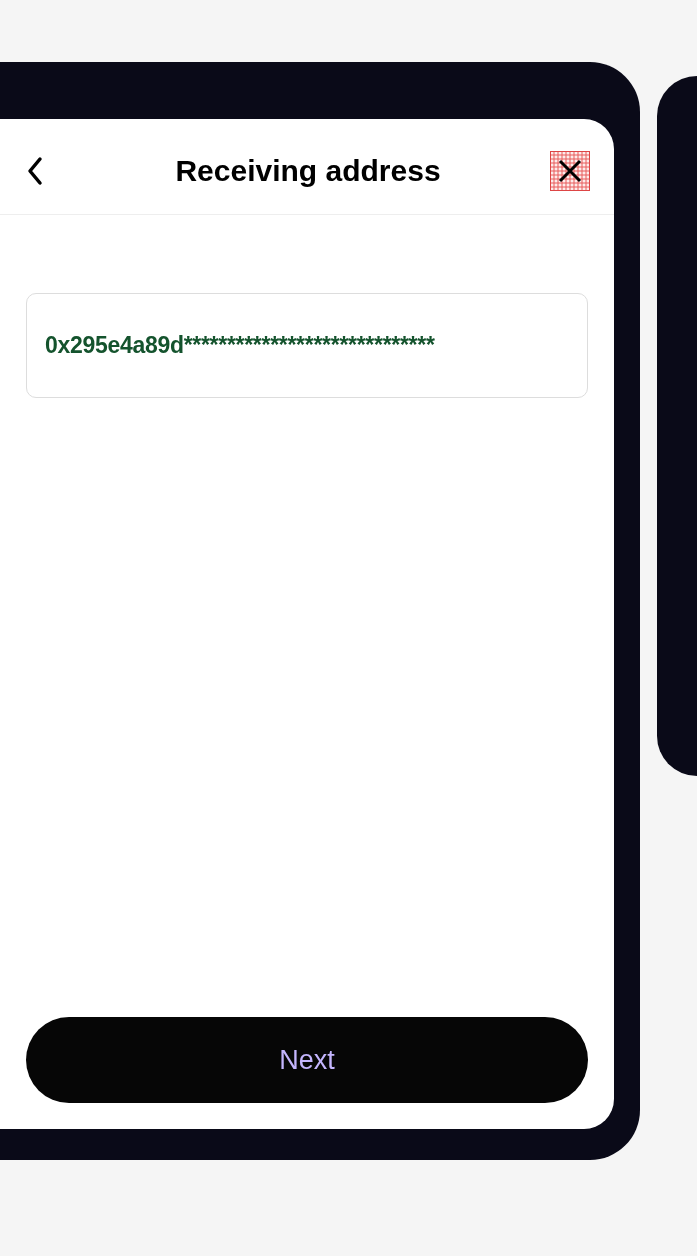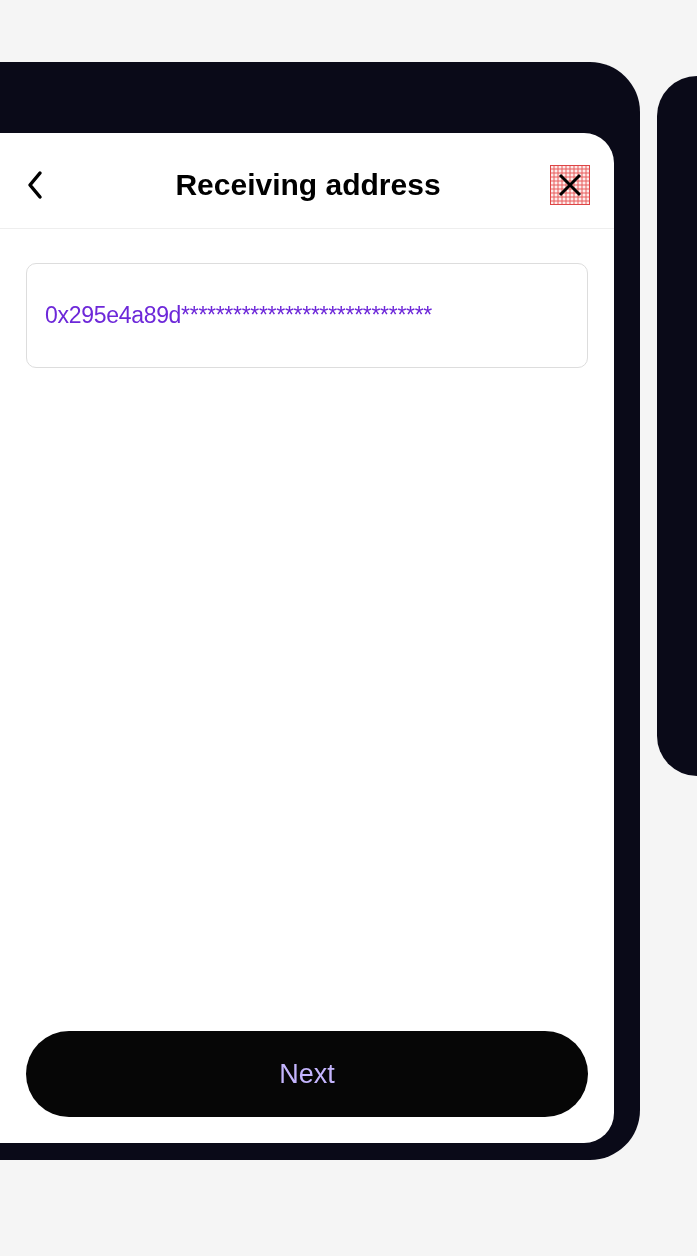--- a/index.html
+++ b/index.html
@@ -31,21 +31,21 @@
       right: 0;
       width: 40px;
       height: 700px;
       background: #0a0a18;
       border-top-left-radius: 70px;
       border-bottom-left-radius: 70px;
     }
     .screen {
       position: absolute;
       left: 0;
-      top: 71px;
+      top: 57px;
       width: 614px;
       height: 1010px;
       background: #ffffff;
       border-top-right-radius: 30px;
       border-bottom-right-radius: 30px;
       display: flex;
       flex-direction: column;
     }
     .header {
       display: flex;
@@ -81,26 +81,27 @@
     .content {
       flex: 1;
       padding: 34px 26px 0 26px;
     }
     .address-field {
       width: 100%;
       border: 1.5px solid #dddddd;
       border-radius: 10px;
       padding: 38px 18px;
       font-size: 23px;
-      color: #6d28d9;
-      font-weight: 400;
+      color: #14532d;
+      font-weight: 700;
       background: #ffffff;
       letter-spacing: -0.3px;
       white-space: nowrap;
       overflow: hidden;
+      margin-top: 44px;
     }
     .footer {
       padding: 0 26px 26px 26px;
     }
     .next-btn {
       width: 100%;
       height: 86px;
       background: #060606;
       color: #c4b5fd;
       border: none;

